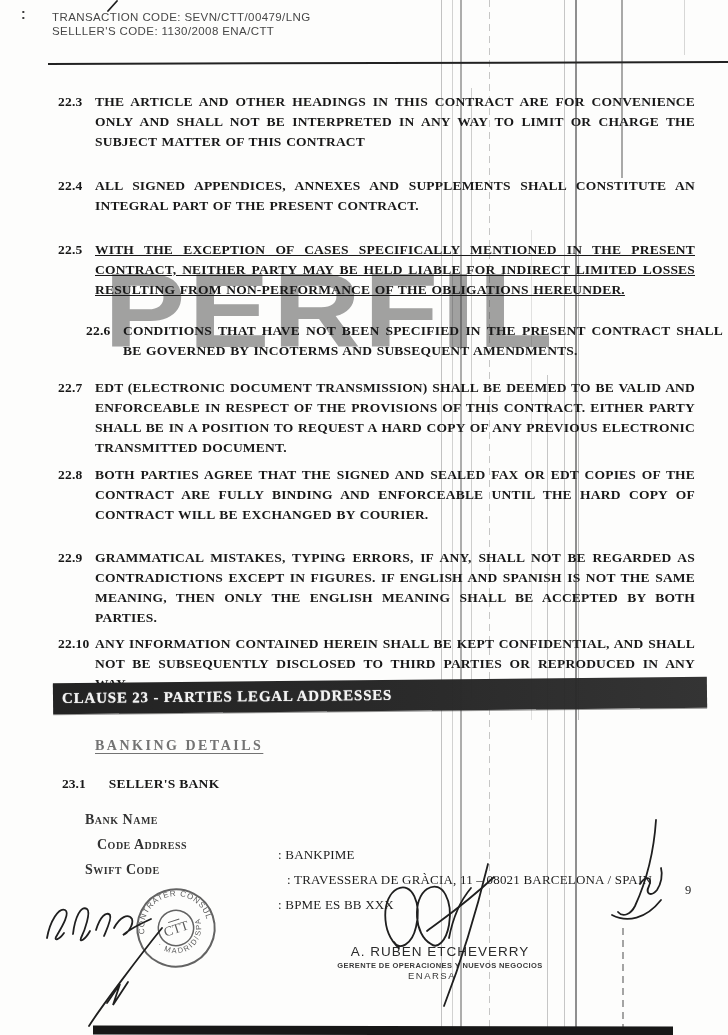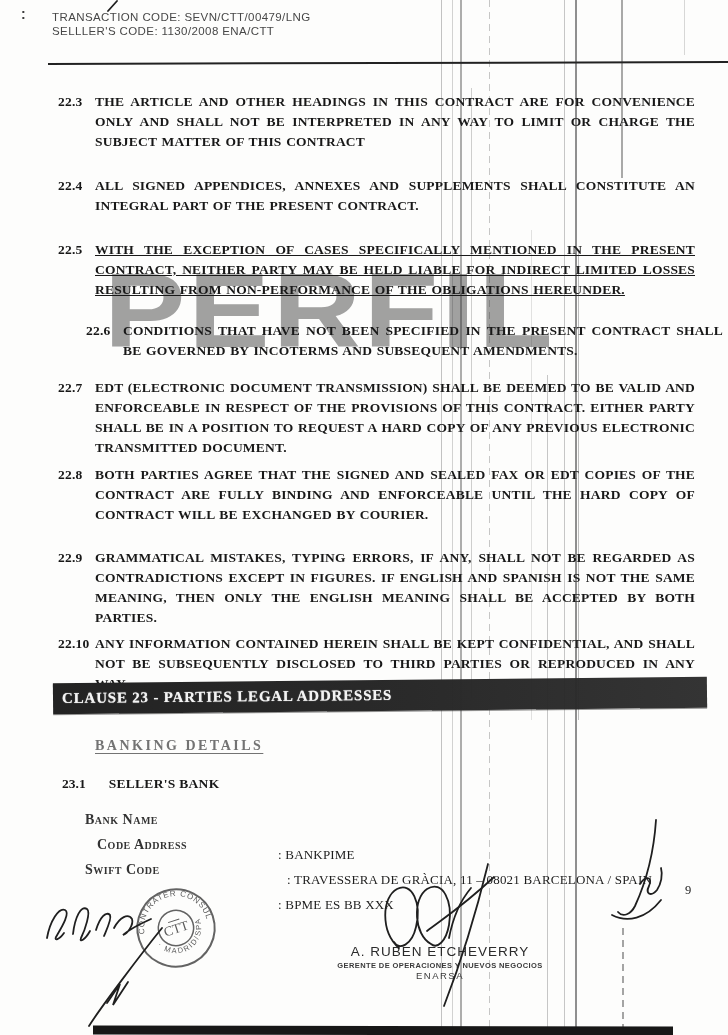--- a/index.html
+++ b/index.html
@@ -49,21 +49,21 @@
                     letter-spacing:.2px;white-space:nowrap;margin-top:35px;}
 
   .page-number{position:absolute;left:685px;top:883px;z-index:3;
                font:400 12.5px "Liberation Serif",serif;color:#222;}
 
   
   .sig-name{position:absolute;left:300px;top:944px;width:280px;text-align:center;z-index:3;
             font:400 13.5px "Liberation Sans",sans-serif;letter-spacing:1px;color:#2a2a2a;}
   .sig-title{position:absolute;left:287px;top:961px;width:306px;text-align:center;z-index:3;
              font:700 7.5px "Liberation Sans",sans-serif;letter-spacing:.4px;color:#3a3a3a;}
-  .sig-company{position:absolute;left:300px;top:970px;width:280px;text-align:center;z-index:3;
+  .sig-company{position:absolute;left:292px;top:970px;width:280px;text-align:center;z-index:3;
                font:400 9.5px "Liberation Sans",sans-serif;letter-spacing:1.5px;color:#3a3a3a;}
 
   
   .stamp{position:absolute;left:134px;top:886px;z-index:3;opacity:.88;transform:rotate(-18deg);}
 
   
   .vline{position:absolute;z-index:5;background:#2a2a2a;pointer-events:none;}
   .vline.dashed{background:repeating-linear-gradient(to bottom,#2a2a2a 0 7px,transparent 7px 12px);}
   .bottom-bar{position:absolute;left:93px;top:1026px;width:580px;height:9px;background:#171717;
               transform:rotate(.12deg);z-index:5;}

